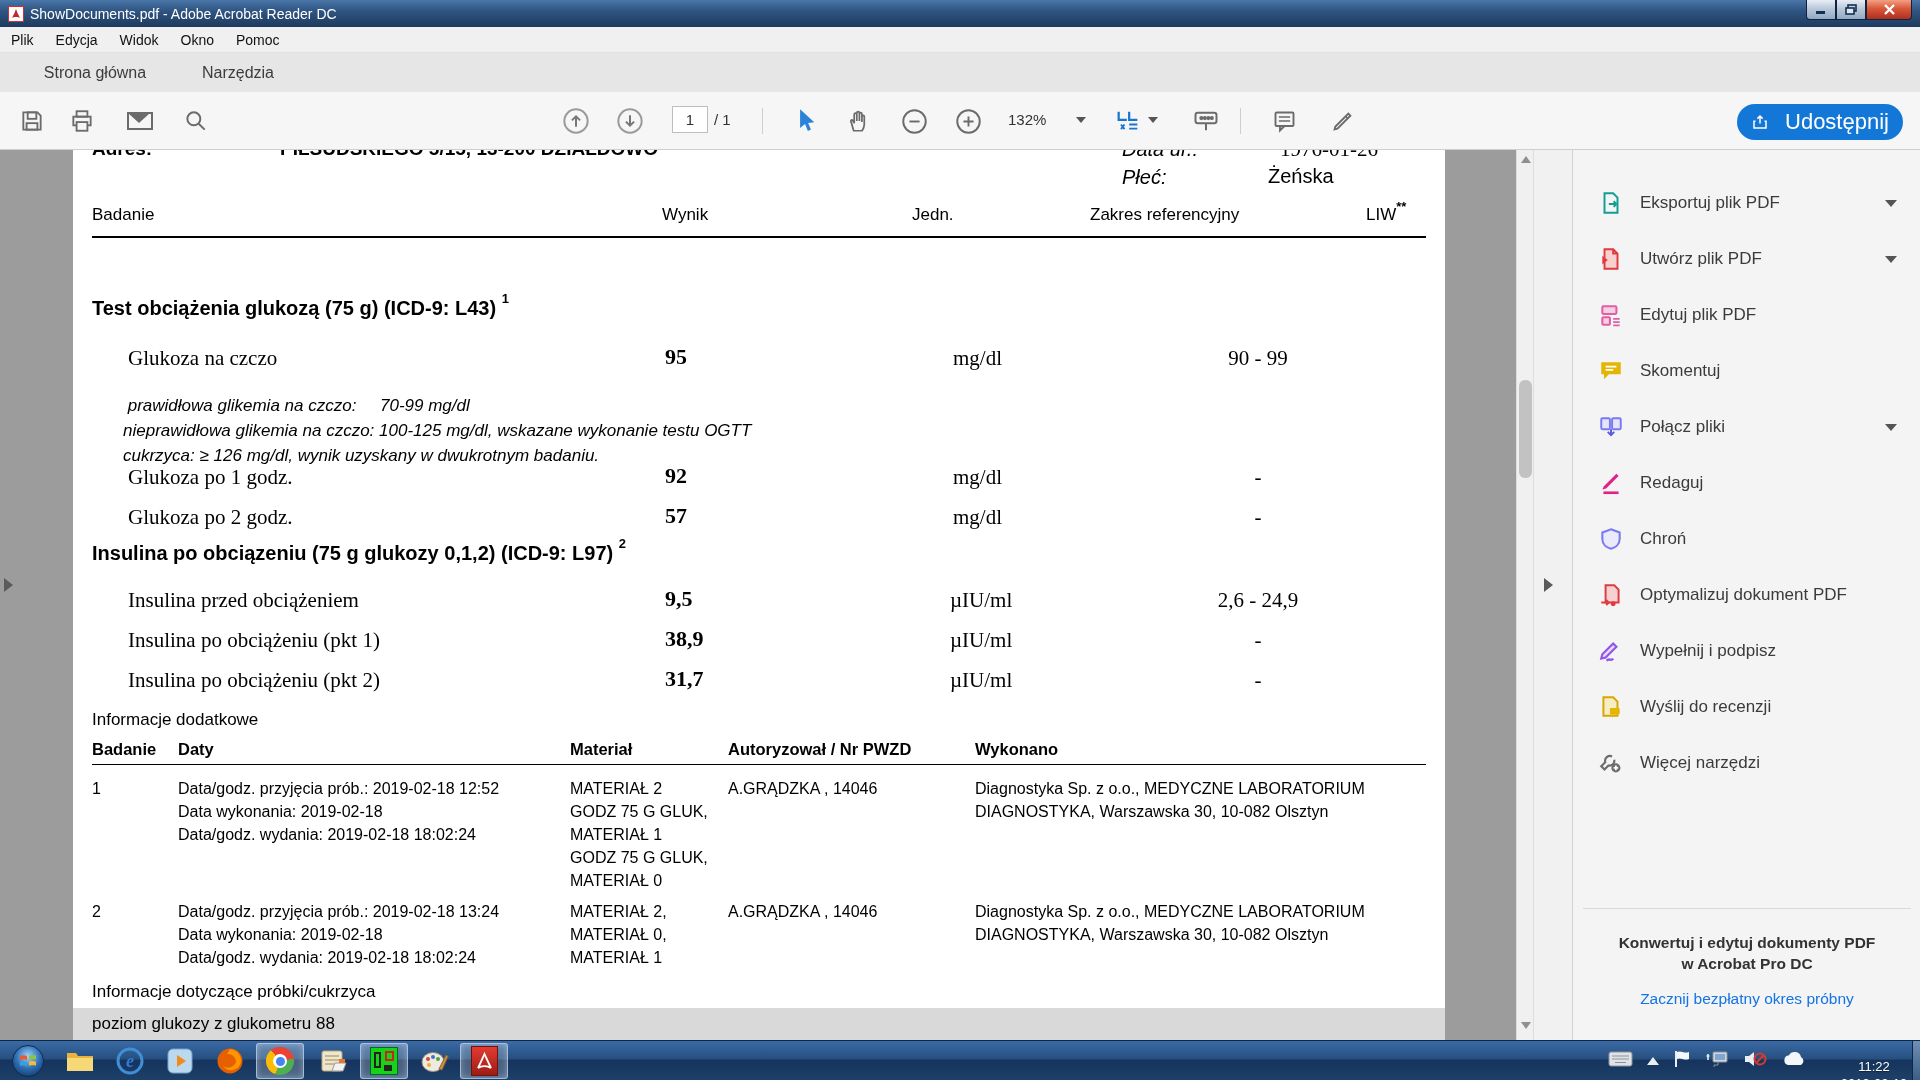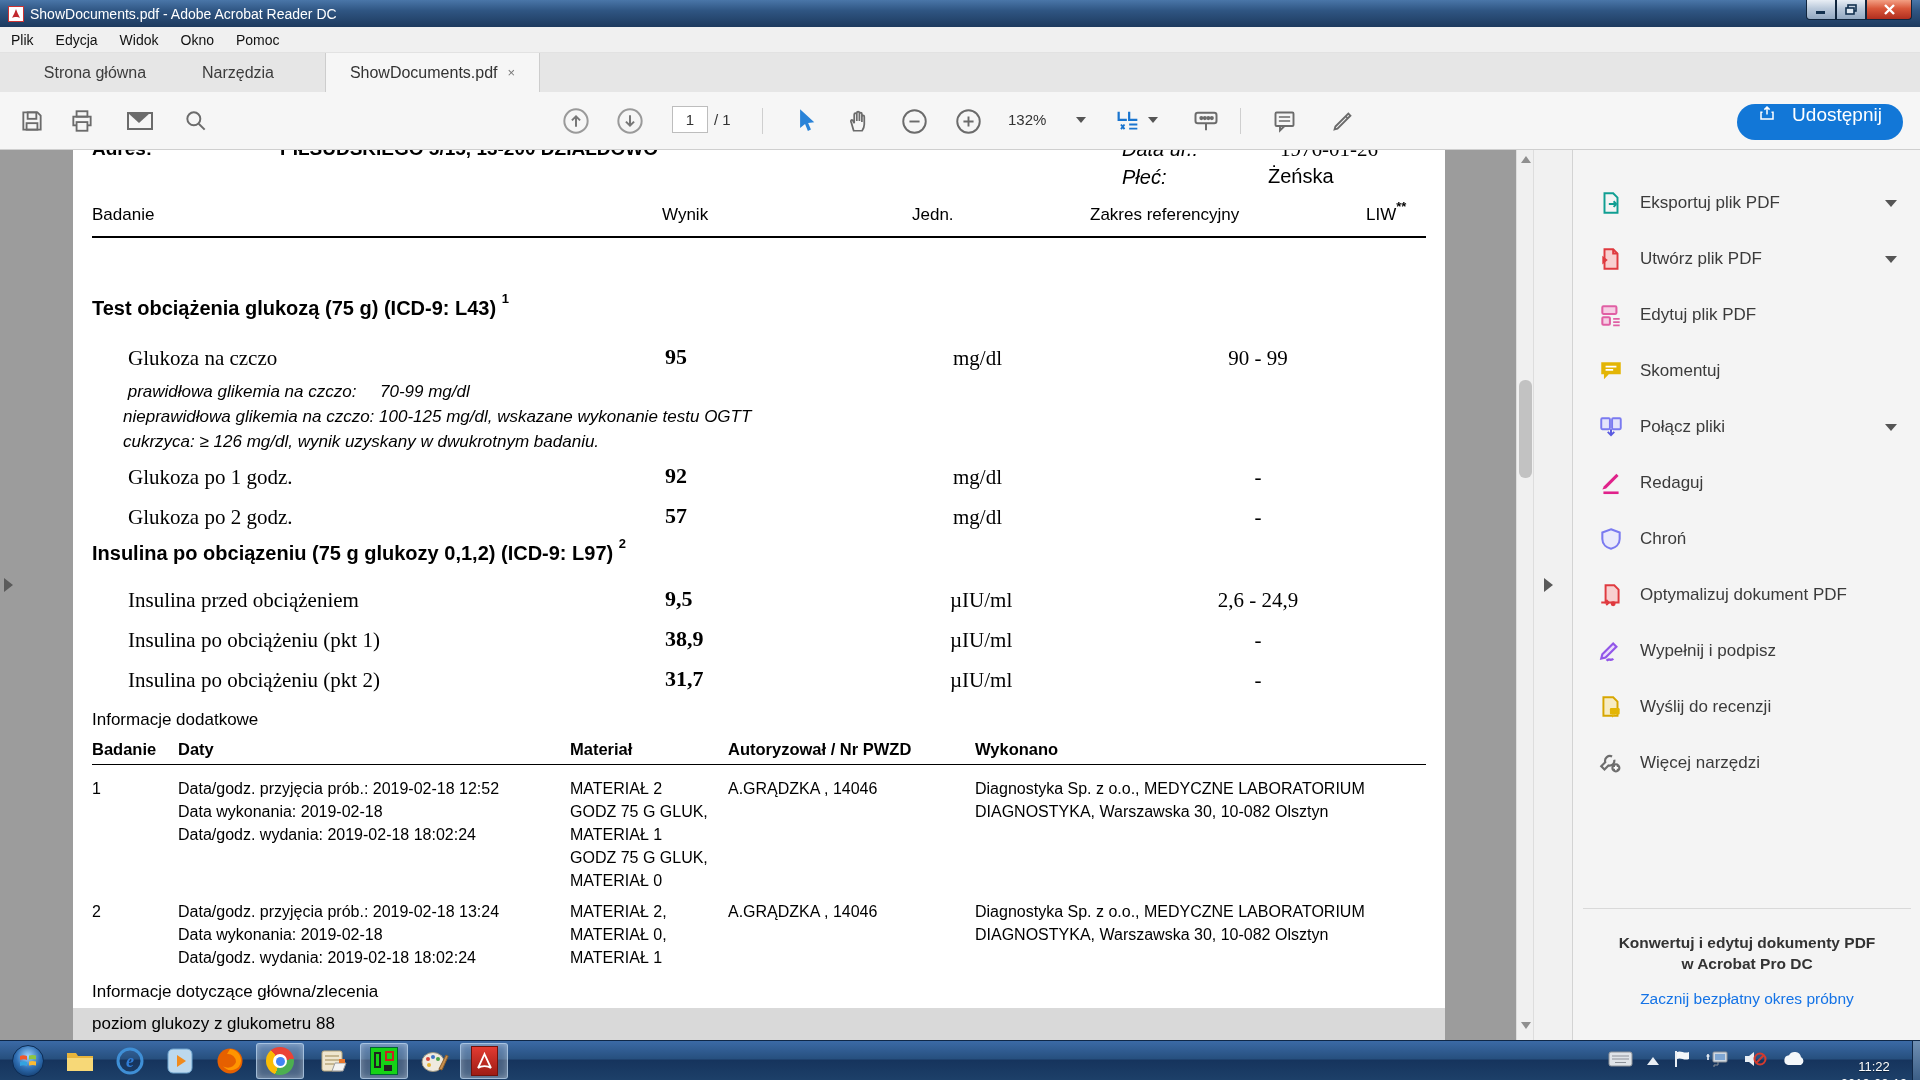--- a/index.html
+++ b/index.html
@@ -38,31 +38,31 @@
   .toolbar{position:absolute;left:0;top:92px;width:1920px;height:58px;background:#f6f6f6;border-bottom:1px solid #cfcfcf;}
   .tico{position:absolute;top:13px;width:32px;height:32px;display:flex;align-items:center;justify-content:center;}
   .tsep{position:absolute;top:16px;width:1px;height:26px;background:#cfcfcf;}
   .pagebox{position:absolute;left:672px;top:14px;width:36px;height:27px;background:#fff;border:1px solid #bdbdbd;
     display:flex;align-items:center;justify-content:center;font-size:15px;color:#333;}
   .pagetotal{position:absolute;left:714px;top:14px;height:27px;display:flex;align-items:center;font-size:15px;color:#333;}
   .zoomlabel{position:absolute;left:1008px;top:14px;height:27px;display:flex;align-items:center;font-size:15px;color:#333;}
   .caret{width:0;height:0;border-left:5px solid transparent;border-right:5px solid transparent;border-top:6px solid #555;}
   .caret.abs{position:absolute;}
   .sharebtn{position:absolute;left:1737px;top:12px;width:166px;height:36px;border-radius:18px;background:#1277d7;
-    color:#fff;font-size:19px;display:flex;align-items:flex-start;justify-content:center;gap:16px;}
+    color:#fff;font-size:22px;display:flex;align-items:center;justify-content:center;gap:16px;}
   
   .main{position:absolute;left:0;top:150px;width:1572px;height:890px;background:#9c9c9c;overflow:hidden;}
   .page{position:absolute;left:73px;top:0;width:1372px;height:890px;background:#fff;overflow:hidden;color:#000;padding-left:20px;}
   .abs{position:absolute;}
   .serif{font-family:"Liberation Serif", serif;font-size:21px;}
   .serifb{font-family:"Liberation Serif", serif;font-size:22px;font-weight:bold;}
   .sans17{font-size:17px;}
   .sansb19{font-size:19px;font-weight:bold;}
   .hrule{position:absolute;height:2px;background:#000;}
-  .note{font-style:italic;font-size:17px;white-space:pre;}
+  .note{font-style:italic;font-size:17px;white-space:pre;margin-top:14px;}
   .rangebox{left:1080px;width:210px;text-align:center;}
   .clip-row{color:#000;}
   .infocell{font-size:16px;line-height:23px;}
   .infohead{font-size:16.5px;font-weight:bold;}
   .grayband{position:absolute;left:0;top:858px;width:1372px;height:34px;background:#d9d9d9;}
   sup.fn{font-size:13px;font-weight:bold;vertical-align:top;position:relative;top:-6px;}
   
   .vscroll{position:absolute;left:1516px;top:0;width:17px;height:890px;background:#f0f0f0;border-left:1px solid #ddd;}
   .vthumb{position:absolute;left:2px;top:230px;width:13px;height:98px;background:#c2c2c2;border-radius:6px;}
   .sarrow{position:absolute;left:4px;width:0;height:0;border-left:5px solid transparent;border-right:5px solid transparent;}
@@ -127,24 +127,20 @@
     <span class="mitem">Plik</span>
     <span class="mitem">Edycja</span>
     <span class="mitem">Widok</span>
     <span class="mitem">Okno</span>
     <span class="mitem">Pomoc</span>
   </div>
 
   <div class="tabbar">
     <div class="tab home">Strona główna</div>
     <div class="tab tools">Narzędzia</div>
-    <div class="tab docactive">
-      <span>ShowDocuments.pdf</span>
-      <span class="x">×</span>
-    </div>
     <div class="help-circle">?</div>
     <div class="signin">Zaloguj się</div>
   </div>
 
   <div class="toolbar">
     <div class="tico" style="left:16px">
       <svg width="26" height="26" viewBox="0 0 24 24" fill="none" stroke="#6b6b6b" stroke-width="1.7">
           <path d="M4 4h13l3 3v13H4z"></path>
           <rect x="8" y="4" width="8" height="6"></rect>
           <rect x="7" y="14" width="10" height="6"></rect>
@@ -356,21 +352,21 @@
         <div>MATERIAŁ 2,</div>
         <div>MATERIAŁ 0,</div>
         <div>MATERIAŁ 1</div>
       </div>
       <div class="abs infocell" style="left:655px;top:750px">A.GRĄDZKA , 14046</div>
       <div class="abs infocell" style="left:902px;top:750px">
         <div>Diagnostyka Sp. z o.o., MEDYCZNE LABORATORIUM</div>
         <div>DIAGNOSTYKA, Warszawska 30, 10-082 Olsztyn</div>
       </div>
 
-      <div class="abs sans17" style="left:19px;top:832px">Informacje dotyczące główna/zlecenia</div>
+      <div class="abs sans17" style="left:19px;top:832px">Informacje dotyczące próbki/cukrzyca</div>
       <div class="grayband">
         <div class="abs sans17" style="left:19px;top:6px">poziom glukozy z glukometru 88</div>
       </div>
     </div>
 
     <div class="vscroll">
       <div class="sarrow up"></div>
       <div class="vthumb"></div>
       <div class="sarrow down"></div>
     </div>

